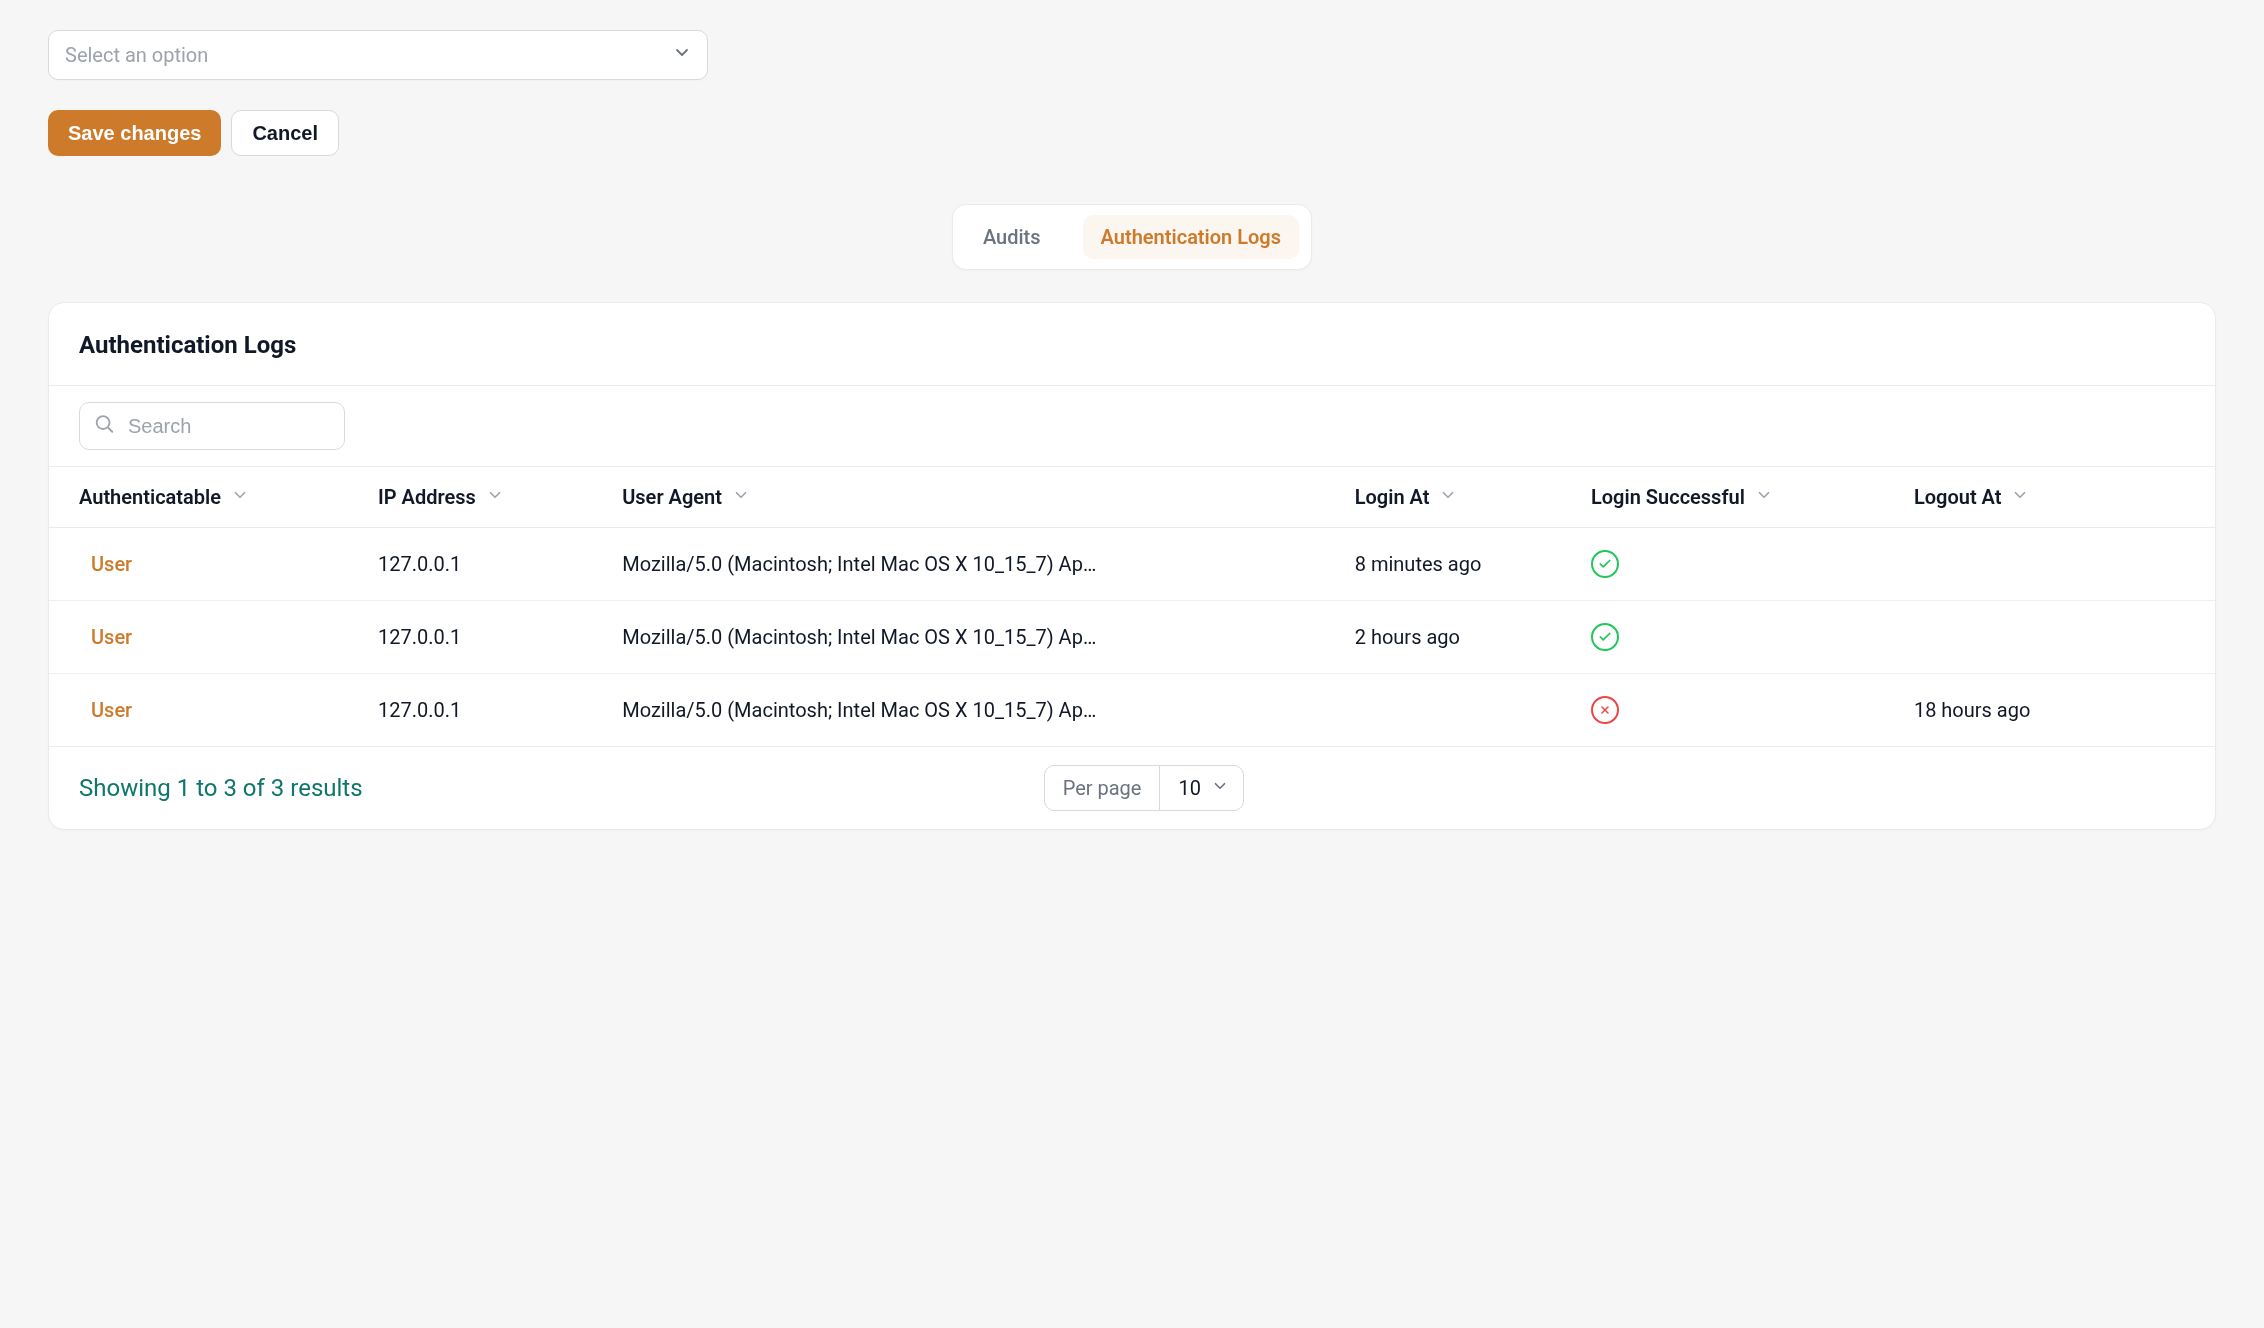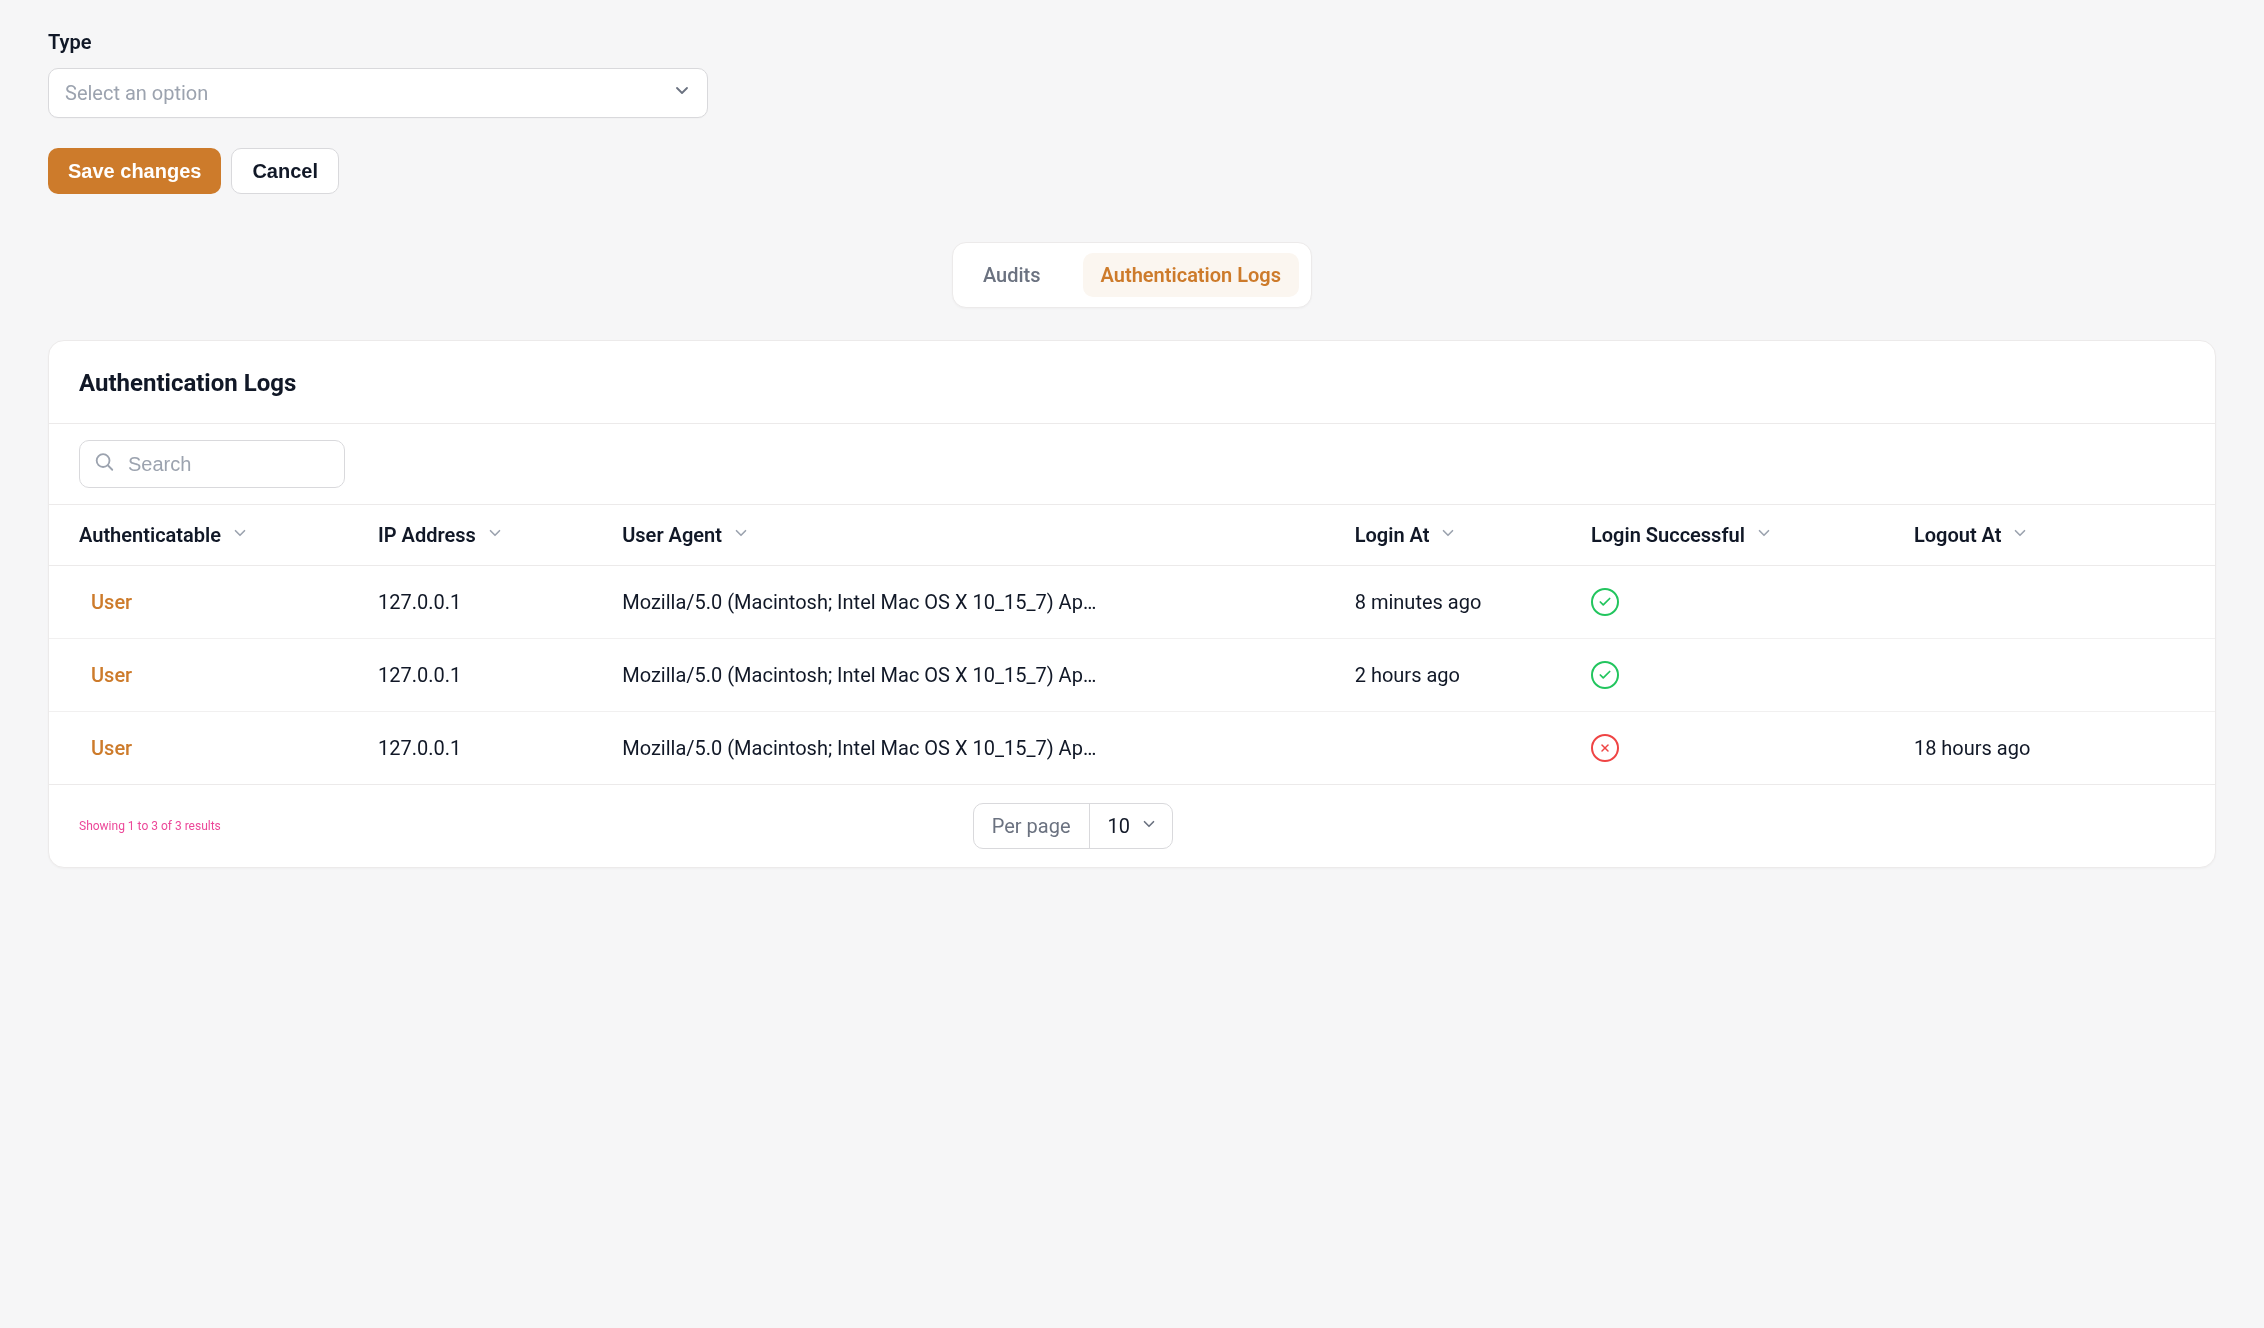--- a/index.html
+++ b/index.html
@@ -192,21 +192,21 @@
     }
     .status-success { border: 2px solid #22c55e; color: #22c55e; }
     .status-fail { border: 2px solid #ef4444; color: #ef4444; }
     .panel-footer {
       border-top: 1px solid #eceaea;
       padding: 18px 30px;
       display: flex;
       align-items: center;
       justify-content: space-between;
     }
-    .footer-left { color: #ec4899; font-size: 12px; }
+    .footer-left { color: #0f766e; font-size: 24px; }
     .perpage {
       display: flex;
       border: 1px solid #d9d9dc;
       border-radius: 10px;
       overflow: hidden;
       background: #fff;
     }
     .perpage-label {
       padding: 10px 18px;
       color: #6b7280;
@@ -226,21 +226,20 @@
     .col-login { width: 150px; }
     .col-success { width: 205px; }
     .col-logout { width: 160px; }
     .col-extra { width: 40px; }
   </style>
 </head>
 <body>
 
 <div class="container">
   <div class="form-section">
-    <label class="field-label">Type</label>
     <div class="select-wrap">
       <div class="select-input">
         <span>Select an option</span>
       </div>
       <span class="select-chevron">
         <svg width="20" height="20" viewBox="0 0 24 24" fill="none" stroke="currentColor" stroke-width="2.2" stroke-linecap="round" stroke-linejoin="round">
             <polyline points="6 9 12 15 18 9"></polyline>
           </svg>
       </span>
     </div>

